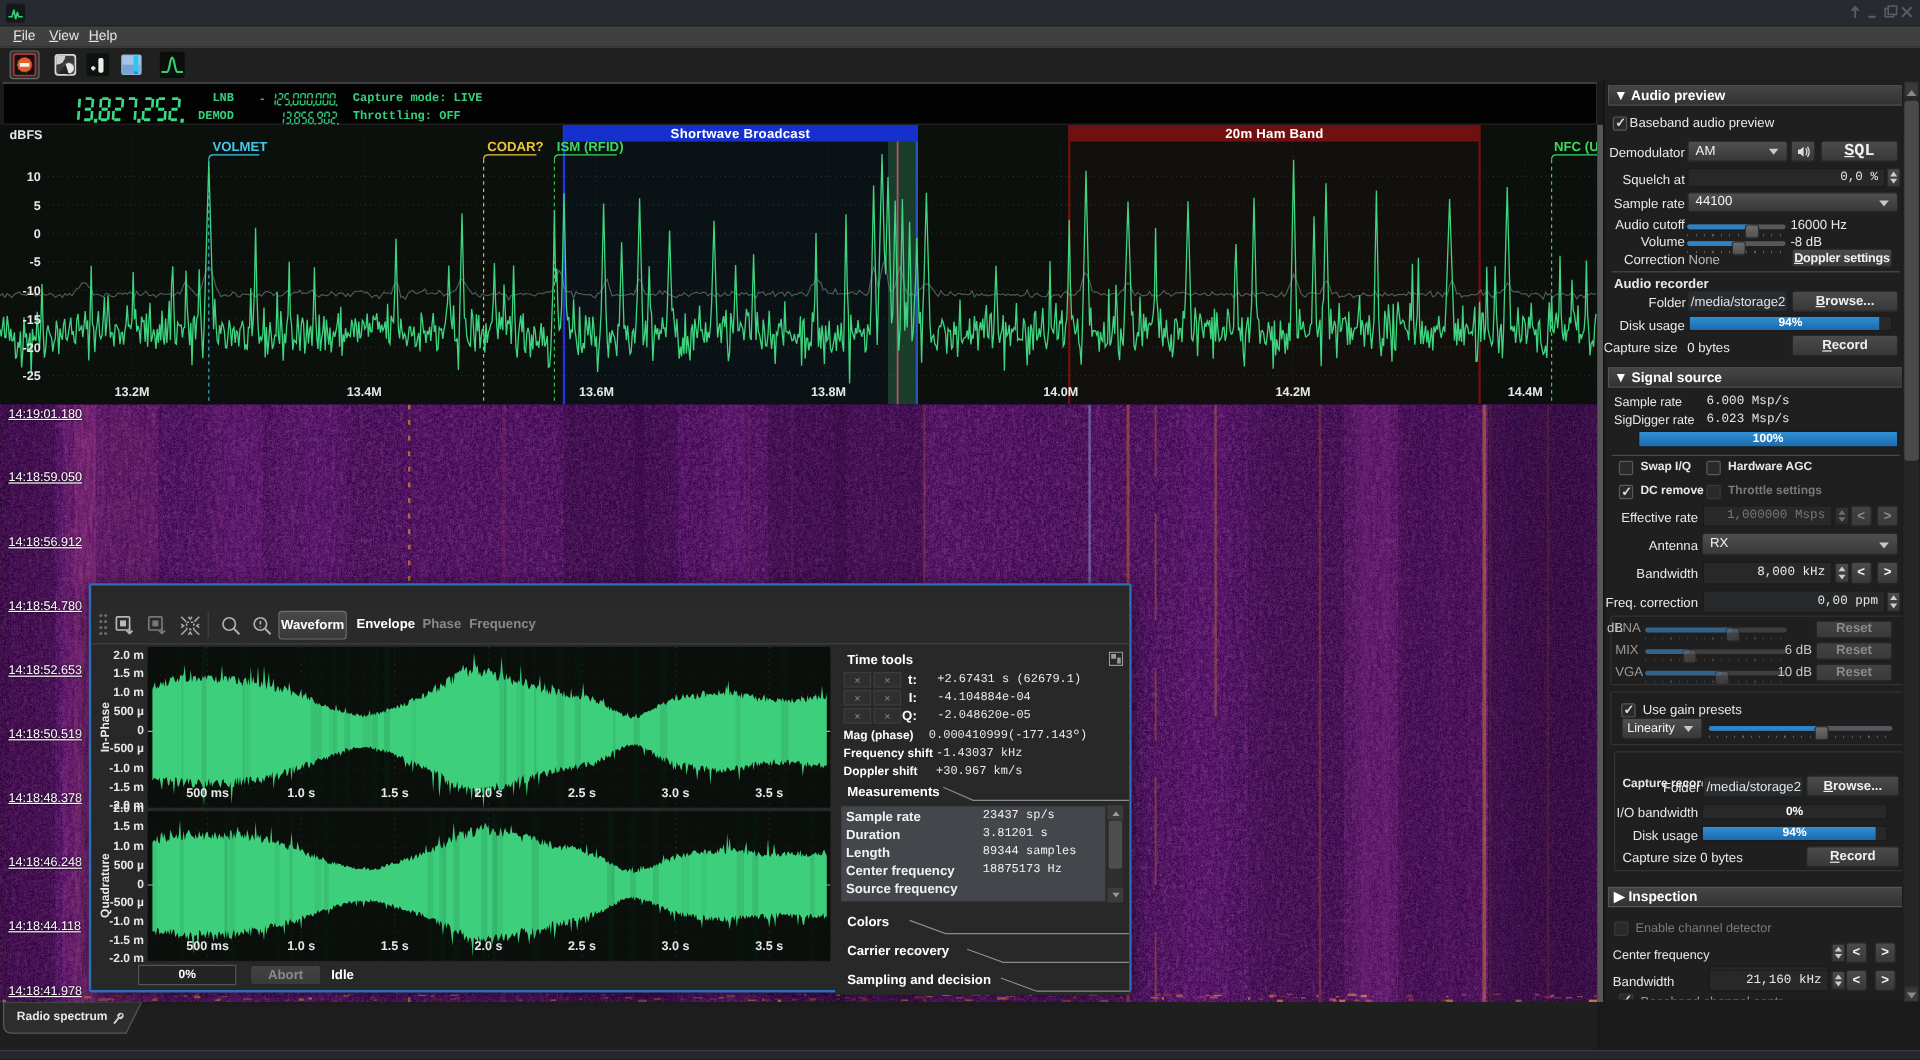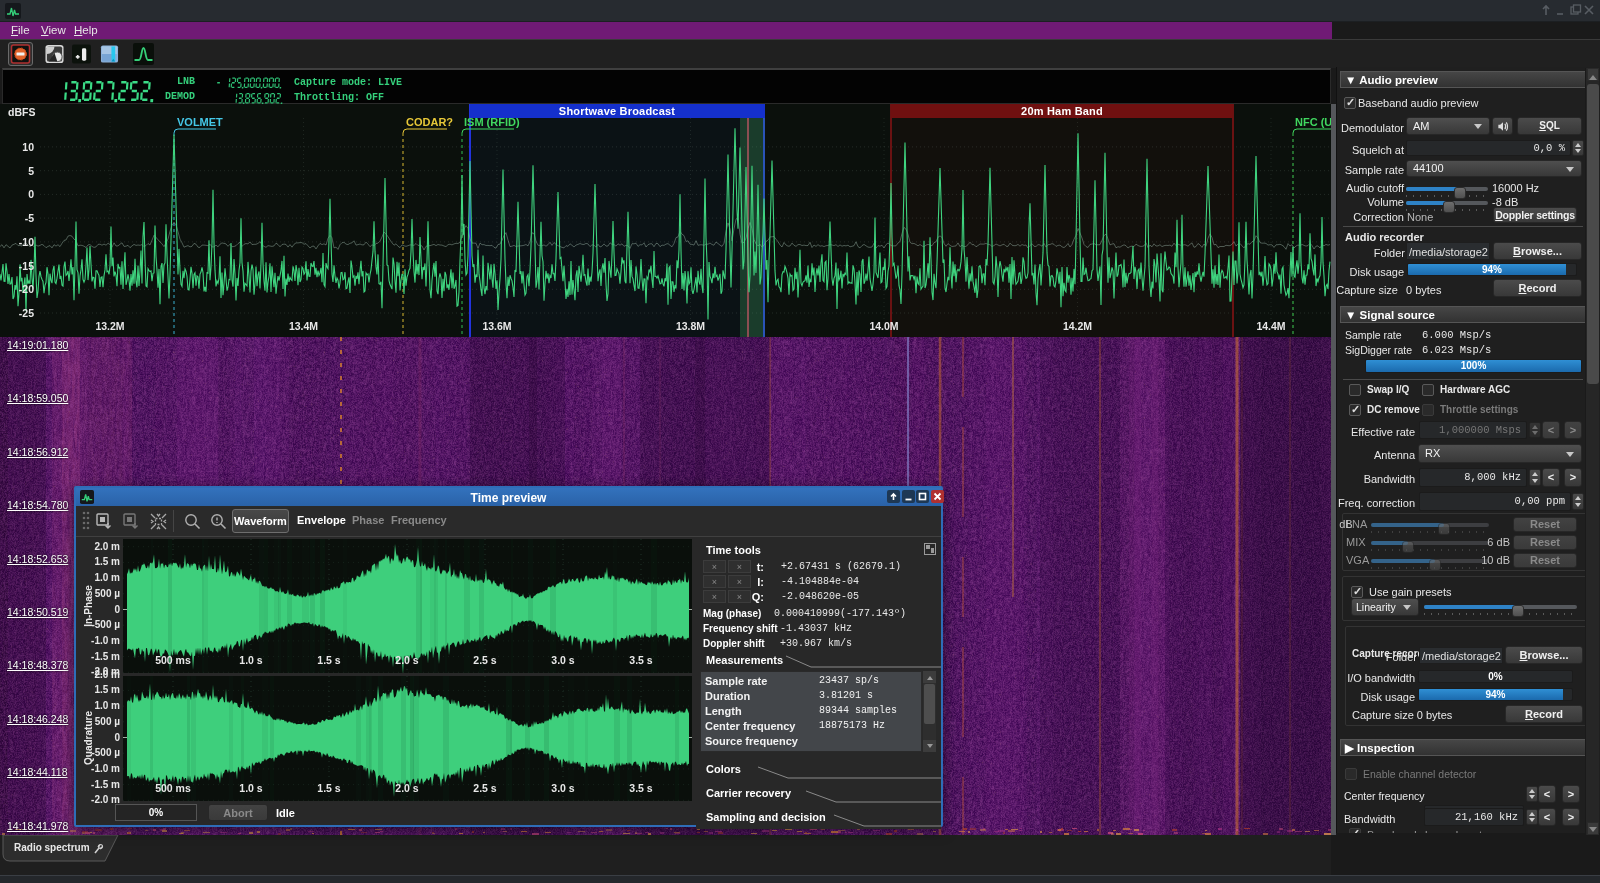--- a/index.html
+++ b/index.html
@@ -39,21 +39,21 @@
  <svg class="abs" style="left:1540px;top:3px;" width="56" height="15" viewBox="0 0 56 15">
   <g stroke="#585d63" stroke-width="1.6" fill="none">
    <path d="M6 12 L6 3 M3 6 L6 3 L9 6"></path>
    <path d="M17 11 L23 11"></path>
    <rect x="31" y="4" width="7" height="7" fill="none" stroke-width="1.3"></rect>
         <rect x="33.5" y="2" width="7" height="7" fill="#272b30" stroke-width="1.3"></rect>
    <path d="M45 3 L53 11 M53 3 L45 11"></path>
   </g>
     </svg>
 </div>
-<div class="abs" style="left:0;top:22px;width:1332px;height:17px;background:#701a75;color:#e6e6e6;font-size:11.5px;padding-left:44px;">
+<div class="abs" style="left:0;top:22px;width:1600px;height:17px;background:#404040;color:#e6e6e6;font-size:11.5px;padding-left:44px;">
 <span class="abs" style="left:11px;top:2px;"><u>F</u>ile</span>
 <span class="abs" style="left:41px;top:2px;"><u>V</u>iew</span>
 <span class="abs" style="left:74px;top:2px;"><u>H</u>elp</span>
 </div>
 <div class="abs" style="left:0;top:39px;width:1600px;height:29px;background:#202020;border-top:1px solid #3a3a3a;">
  <div class="abs" style="left:8px;top:2px;width:25px;height:24px;background:#2e2e2e;border:1px solid #6a6a6a;border-radius:3px;"></div>
  <svg class="abs" style="left:10px;top:4px;" width="21" height="20" viewBox="0 0 20 20">
       <rect x="1" y="1" width="18" height="18" rx="2" fill="#101210" stroke="#b03030" stroke-width="1.5"></rect>
       <circle cx="10" cy="10" r="6" fill="#e0622a"></circle>
       <circle cx="10" cy="10" r="6" fill="none" stroke="#c24018" stroke-width="1" stroke-dasharray="2 1.5"></circle>
@@ -603,21 +603,21 @@
     <div class="chk" style="left:7px;top:30px;">
       <span class="ck">✓</span>
     </div>
     <div class="abs" style="left:21px;top:30px;color:#e8e8e8;font-size:11px;font-weight:normal;white-space:nowrap;">Baseband audio preview</div>
     <div class="abs" style="left:-113px;top:55px;width:180px;text-align:right;color:#e8e8e8;font-size:11px;font-weight:normal;white-space:nowrap;">Demodulator</div>
     <div class="combo" style="left:69px;top:50px;width:84px;height:18px;line-height:16px;">AM<i></i></div>
     <div class="btn" style="left:155px;top:50px;width:21px;height:18px;"><svg width="14" height="13" viewBox="0 0 14 14" style="margin-top:2px;">
         <path d="M2 5 L4 5 L7 2.5 L7 11.5 L4 9 L2 9 Z" fill="#ddd"></path>
         <path d="M9 4 Q11 7 9 10 M10.5 2.5 Q13.5 7 10.5 11.5" stroke="#ddd" stroke-width="1.2" fill="none"></path>
       </svg></div>
-    <div class="btn" style="left:180px;top:50px;width:65px;height:18px;line-height:16px;font-size:10px;"><u>S</u>QL</div>
+    <div class="btn" style="left:180px;top:50px;width:65px;height:18px;line-height:16px;font-size:14px;font-family:Liberation Mono, monospace;"><u>S</u>QL</div>
     <div class="abs" style="left:-113px;top:77px;width:180px;text-align:right;color:#e8e8e8;font-size:11px;font-weight:normal;white-space:nowrap;">Squelch at</div>
     <div class="spin" style="left:69px;top:73px;width:165px;height:16px;line-height:14px;padding-right:5px;">0,0 %</div>
     <div class="spnr" style="left:235px;top:73px;height:16px;">
       <b class="u"></b>
       <b class="d"></b>
     </div>
     <div class="abs" style="left:-113px;top:97px;width:180px;text-align:right;color:#e8e8e8;font-size:11px;font-weight:normal;white-space:nowrap;">Sample rate</div>
     <div class="combo" style="left:69px;top:93px;width:176px;height:17px;line-height:15px;">44100<i></i></div>
     <div class="abs" style="left:-113px;top:115px;width:180px;text-align:right;color:#e8e8e8;font-size:11px;font-weight:normal;white-space:nowrap;">Audio cutoff</div>
     <div class="sldt" style="left:69px;top:120px;width:82px;"></div>
@@ -768,43 +768,20 @@
 <div class="abs" style="left:1585px;top:68px;width:14px;height:767px;background:#262626;border-left:1px solid #1a1a1a;">
 <div class="abs" style="left:1px;top:0;width:12px;height:13px;background:#3a3a3a;border:1px solid #2a2a2a;">
       <div style="width:0;height:0;border:4px solid transparent;border-bottom:5px solid #888;margin:2px auto 0;"></div>
     </div>
 <div class="abs" style="left:1px;top:16px;width:12px;height:300px;background:#4a4a4a;border-radius:3px;"></div>
 <div class="abs" style="left:1px;top:754px;width:12px;height:13px;background:#3a3a3a;border:1px solid #2a2a2a;">
       <div style="width:0;height:0;border:4px solid transparent;border-top:5px solid #888;margin:4px auto 0;"></div>
     </div>
 </div>
 <div class="abs" style="left:74px;top:486px;width:869px;height:341px;background:#282828;border:2px solid #2e6db8;border-radius:2px;box-shadow:0 3px 14px rgba(0,0,0,0.55);">
-    <div class="abs" style="left:0;top:0;width:865px;height:18px;background:linear-gradient(#3372bd,#2a62a8);">
-<svg class="abs" style="left:4px;top:2px;" width="14" height="14" viewBox="0 0 16 16">
-        <rect width="16" height="16" rx="2" fill="#15181c"></rect>
-        <path d="M2 11 L5 11 L6.5 5 L8 13 L9.5 7 L10.5 11 L14 11" stroke="#35d07a" stroke-width="1.5" fill="none"></path>
-      </svg>
-<div class="abs" style="left:0;right:0;top:3px;text-align:center;color:#fff;font-size:12px;font-weight:bold;">Time preview</div>
-      <svg class="abs" style="left:811px;top:2px;" width="13" height="13" viewBox="0 0 13 13">
-        <rect width="13" height="13" rx="2" fill="#1e3854"></rect>
-        <path d="M6.5 10 L6.5 4 M4 6.5 L6.5 4 L9 6.5" stroke="#fff" stroke-width="1.6" fill="none"></path>
-      </svg>
-      <svg class="abs" style="left:826px;top:2px;" width="13" height="13" viewBox="0 0 13 13">
-        <rect width="13" height="13" rx="2" fill="#1e3854"></rect>
-        <path d="M3.5 9.5 L9.5 9.5" stroke="#fff" stroke-width="1.8" fill="none"></path>
-      </svg>
-      <svg class="abs" style="left:840px;top:2px;" width="13" height="13" viewBox="0 0 13 13">
-        <rect width="13" height="13" rx="2" fill="#1e3854"></rect>
-        <rect x="3.5" y="3.5" width="6" height="6" fill="none" stroke="#fff" stroke-width="1.6"></rect>
-      </svg>
-      <svg class="abs" style="left:855px;top:2px;" width="13" height="13" viewBox="0 0 13 13">
-        <rect width="13" height="13" rx="2" fill="#b03030"></rect>
-        <path d="M3.5 3.5 L9.5 9.5 M9.5 3.5 L3.5 9.5" stroke="#fff" stroke-width="1.8" fill="none"></path>
-      </svg>
-    </div>
     <div class="abs" style="left:0;top:18px;width:865px;height:31px;background:#2a2a2a;border-bottom:1px solid #404040;">
 <svg class="abs" style="left:6px;top:5px;" width="8" height="21">
         <g fill="#6a6a6a">
           <circle cx="2" cy="2" r="1.3"></circle>
           <circle cx="6" cy="2" r="1.3"></circle>
           <circle cx="2" cy="7" r="1.3"></circle>
           <circle cx="6" cy="7" r="1.3"></circle>
           <circle cx="2" cy="12" r="1.3"></circle>
           <circle cx="6" cy="12" r="1.3"></circle>
           <circle cx="2" cy="17" r="1.3"></circle>

